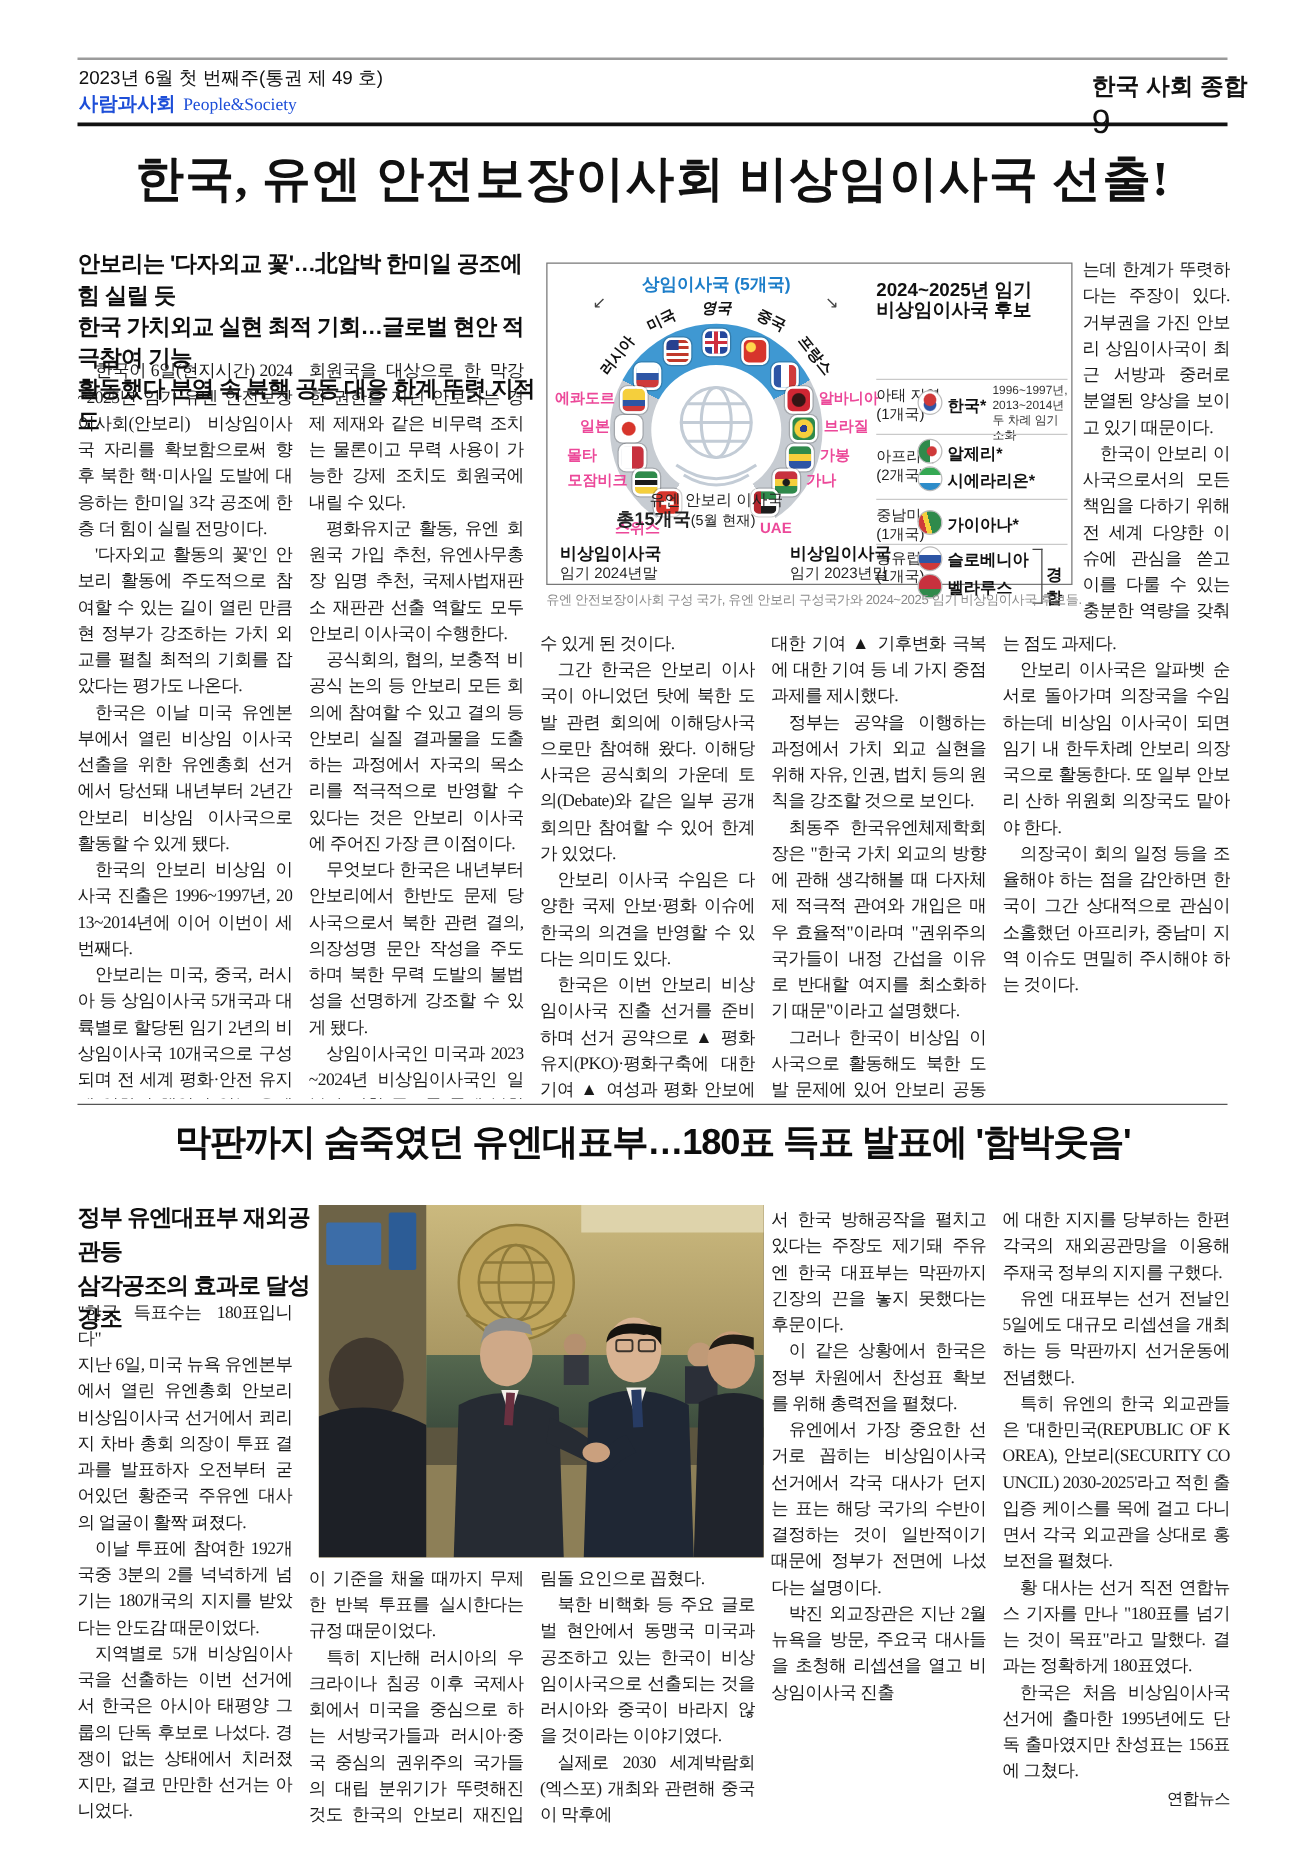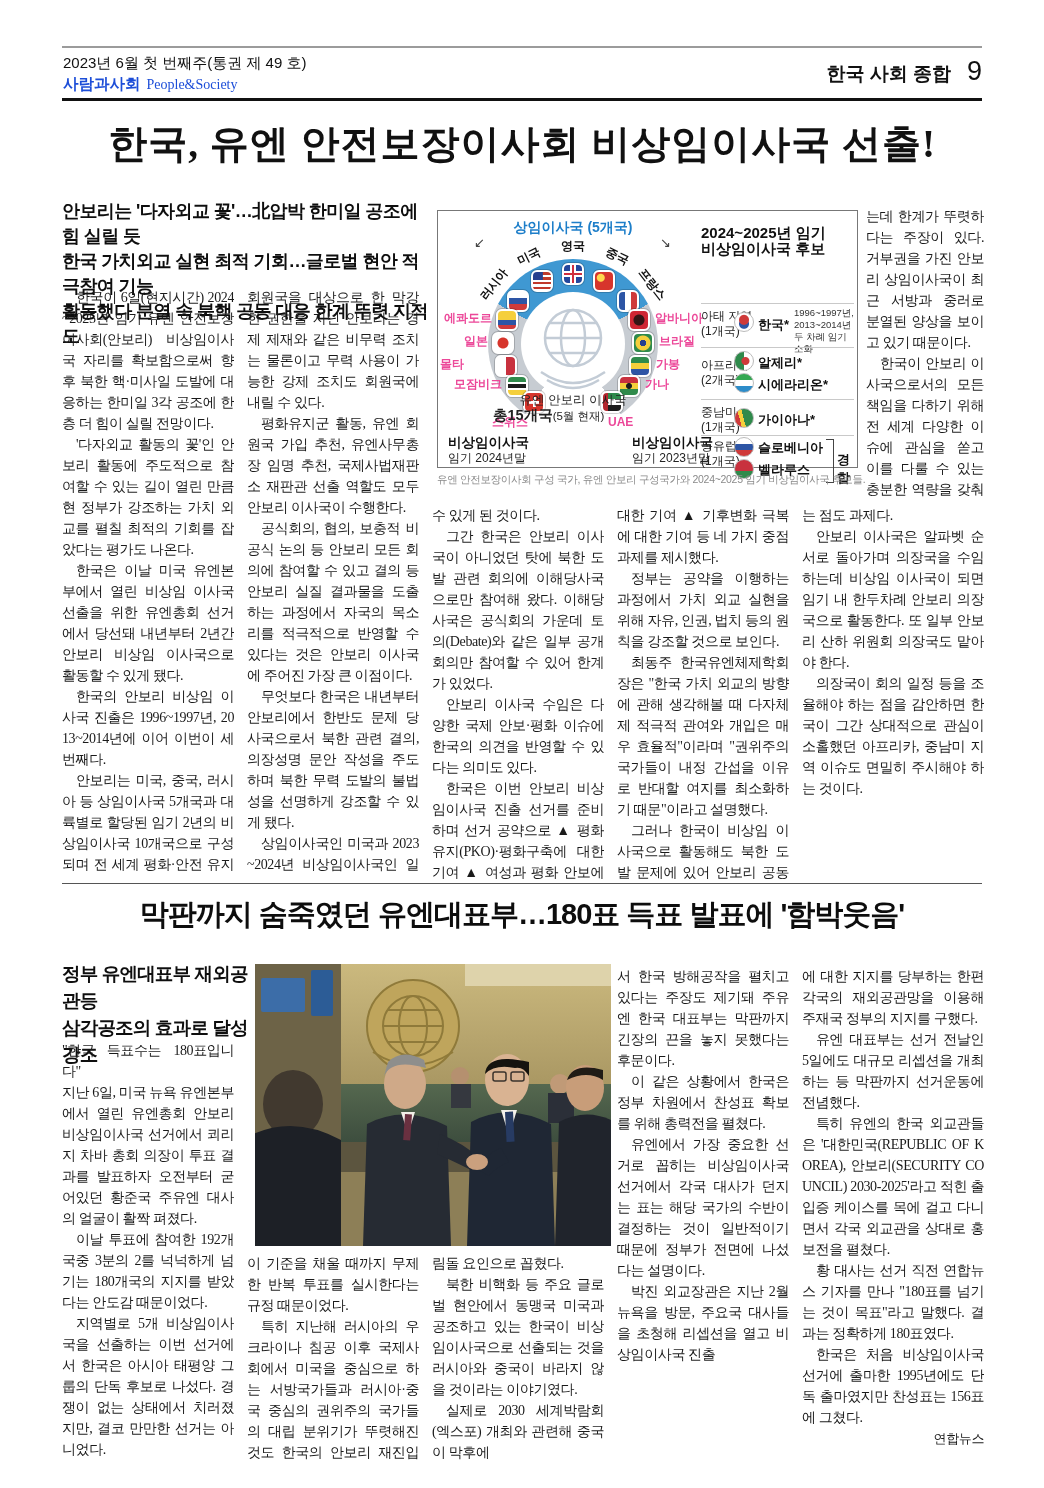--- a/index.html
+++ b/index.html
@@ -4,21 +4,21 @@
 <style>
   html,body{margin:0;padding:0;background:#e8e8e8;}
   .page{position:relative;width:1044px;height:1488px;background:#fff;margin:0 auto;overflow:hidden;
         font-family:"Liberation Serif",serif;color:#191919;}
   
   .rule-thin{position:absolute;left:62px;width:920px;height:2px;background:#9b9b9b;}
   .rule-thick{position:absolute;left:62px;width:920px;height:3px;background:#111;}
   .dateline{position:absolute;left:63px;top:53px;font:15px/20px "Liberation Sans",sans-serif;color:#111;}
   .brandline{position:absolute;left:63px;top:74px;font:bold 15.5px/20px "Liberation Sans",sans-serif;color:#1d4ed8;}
   .brand-en{font:14px/20px "Liberation Serif",serif;font-weight:normal;margin-left:6px;}
-  .sectionline{position:absolute;right:62px;top:56px;display:flex;align-items:baseline;}
+  .sectionline{position:absolute;right:62px;top:56px;display:flex;align-items:baseline;flex-direction:column;}
   .section-t{font:bold 19px "Liberation Sans",sans-serif;color:#111;}
   .page-no{font:27px "Liberation Sans",sans-serif;color:#111;margin-left:16px;}
   
   .h1{position:absolute;left:0;top:116px;width:100%;text-align:center;
       font:bold 39px/56px "Liberation Serif",serif;letter-spacing:1px;color:#111;}
   .lede{position:absolute;left:62px;top:199px;width:370px;
         font:bold 18px/25px "Liberation Sans",sans-serif;letter-spacing:-0.6px;color:#0e0e0e;}
   .col{position:absolute;font:14px/21px "Liberation Serif",serif;text-align:justify;
        word-break:break-all;letter-spacing:-0.4px;color:#1a1a1a;overflow:hidden;}
   .col p{margin:0;text-indent:1em;}
@@ -152,21 +152,21 @@
   <div class="infog">
     <div class="arct">상임이사국 (5개국)</div>
     <span class="arrow" style="left:36px;top:24px;">↙</span>
     <span class="arrow" style="left:222px;top:24px;">↘</span>
 
     <div class="ringwrap">
       <div class="ring"></div>
 
       <div class="p5n" style="left:-16px;top:17px;transform:rotate(-52deg);">러시아</div>
       <div class="p5n" style="left:19px;top:-11px;transform:rotate(-26deg);">미국</div>
-      <div class="p5n" style="left:63px;top:-21px;">영국</div>
+      <div class="p5n" style="left:63px;top:-21px;font-style:italic;">영국</div>
       <div class="p5n" style="left:107px;top:-11px;transform:rotate(26deg);">중국</div>
       <div class="p5n" style="left:142px;top:17px;transform:rotate(52deg);">프랑스</div>
 
       <i class="fl f-ru" style="left:19px;top:31px;"></i>
       <i class="fl f-us" style="left:43px;top:11px;"></i>
       <i class="fl f-uk" style="left:74px;top:4px;"></i>
       <i class="fl f-cn" style="left:105px;top:11px;"></i>
       <i class="fl f-fr" style="left:129px;top:31px;"></i>
       <i class="fl f-ec" style="left:8px;top:50px;"></i>
       <i class="fl f-jp" style="left:4px;top:73px;"></i>
@@ -189,21 +189,21 @@
             <line x1="28" y1="61" x2="76" y2="61"></line>
             <path d="M20 80 q32 22 64 0"></path>
             <path d="M26 88 q26 16 52 0"></path>
           </g>
         </svg>
       </div>
     </div>
 
     <div class="ilbl" style="left:2px;top:100px;width:52px;text-align:right;">에콰도르</div>
     <div class="ilbl" style="left:2px;top:123px;width:48px;text-align:right;">일본</div>
-    <div class="ilbl" style="left:2px;top:146px;width:51px;text-align:left;">몰타</div>
+    <div class="ilbl" style="left:2px;top:146px;width:51px;text-align:center;">몰타</div>
     <div class="ilbl" style="left:2px;top:166px;width:62px;text-align:right;">모잠비크</div>
     <div class="ilbl" style="left:42px;top:204px;width:60px;text-align:center;">스위스</div>
     <div class="ilbl" style="left:217px;top:100px;">알바니아</div>
     <div class="ilbl" style="left:221px;top:123px;">브라질</div>
     <div class="ilbl" style="left:218px;top:146px;">가봉</div>
     <div class="ilbl" style="left:207px;top:166px;">가나</div>
     <div class="ilbl" style="left:170px;top:204px;">UAE</div>
 
     <div class="ctr1">유엔 안보리 이사국</div>
     <div class="ctr2">

